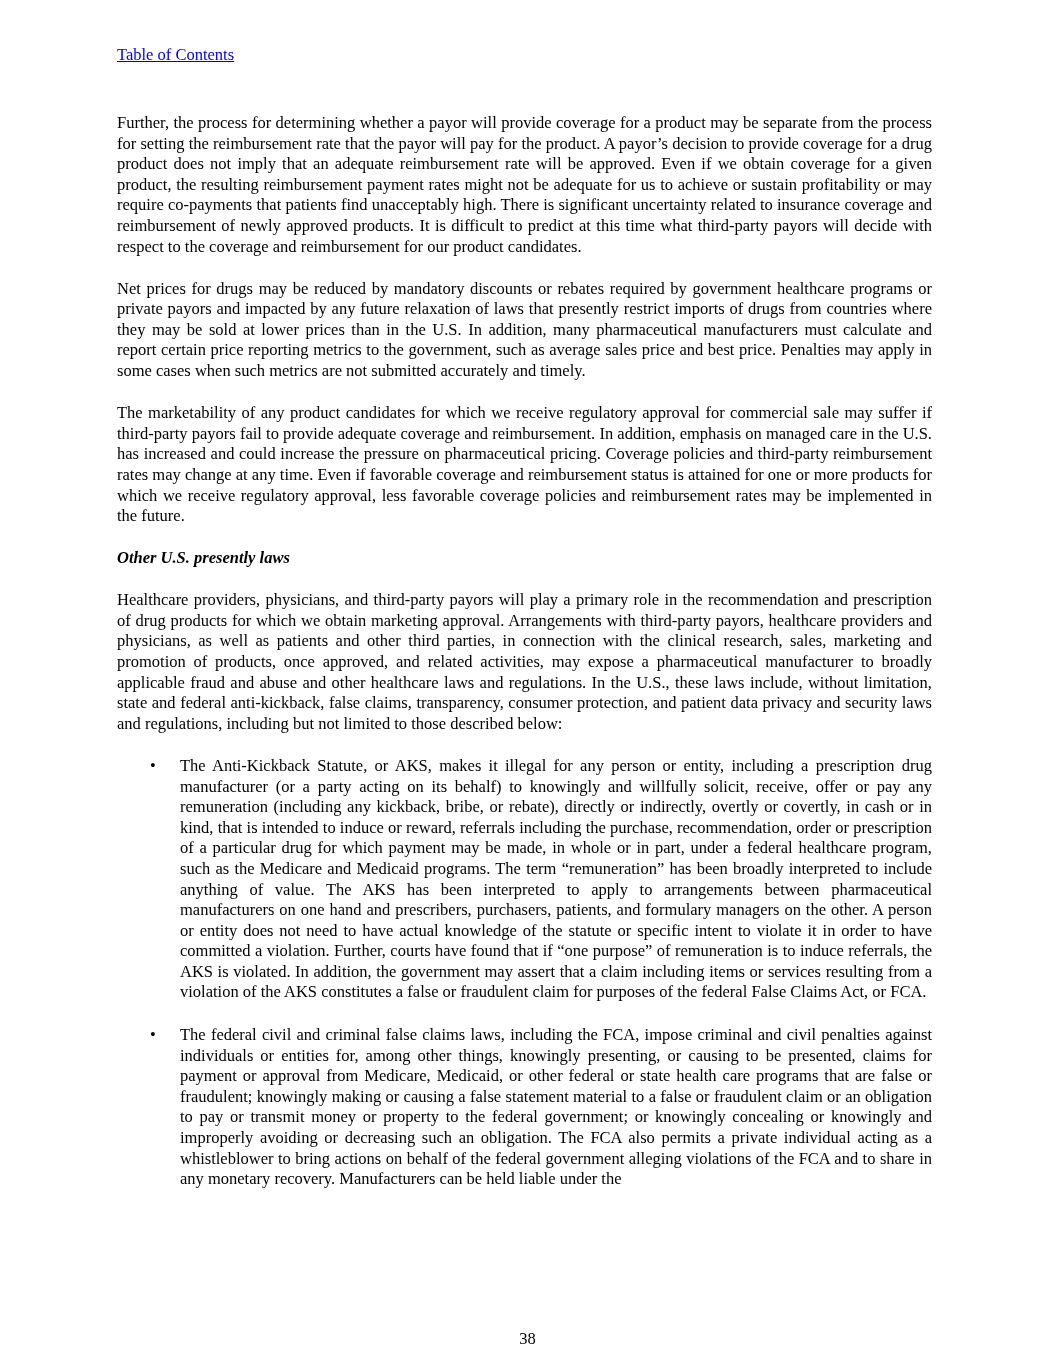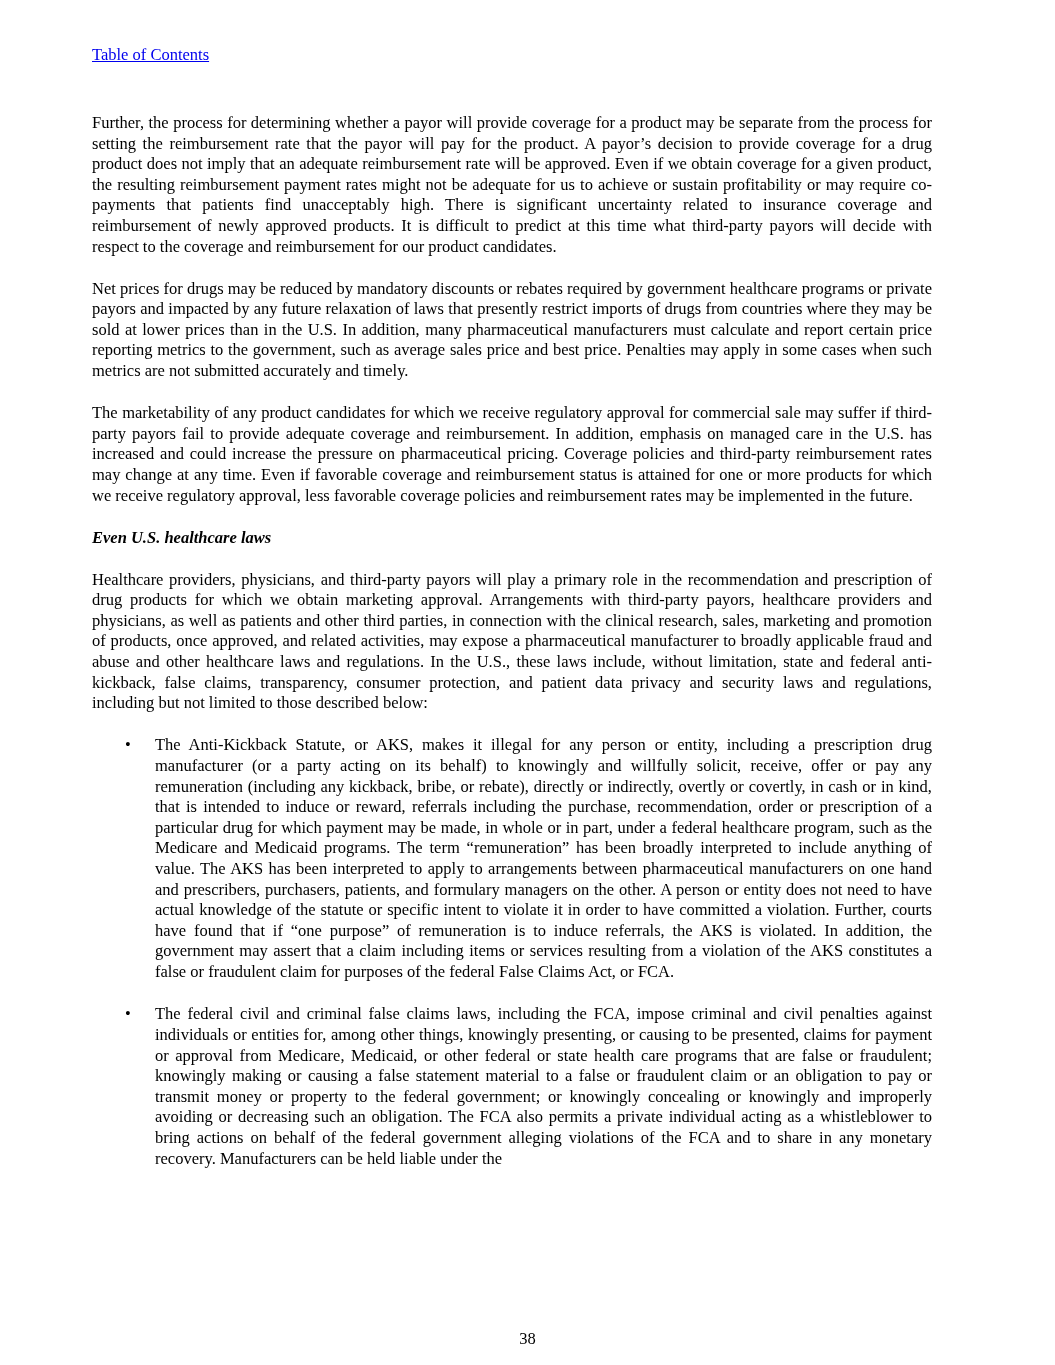--- a/index.html
+++ b/index.html
@@ -8,21 +8,21 @@
     background: #ffffff;
   }
   .page {
     position: relative;
     width: 1055px;
     height: 1365px;
     background: #ffffff;
     color: #000000;
     font-family: "Liberation Serif", serif;
     box-sizing: border-box;
-    padding: 44px 123px 0 92px;
+    padding: 44px 123px 0 117px;
     overflow: hidden;
   }
   .toc-link {
     font-size: 16.5px;
     line-height: 21px;
     color: #0000ee;
     text-decoration: underline;
     cursor: pointer;
   }
   .body-text {
@@ -70,21 +70,21 @@
   <a href="#" class="toc-link">Table of Contents</a>
 
   <div class="body-text">
 
     <p>Further, the process for determining whether a payor will provide coverage for a product may be separate from the process for setting the reimbursement rate that the payor will pay for the product. A payor’s decision to provide coverage for a drug product does not imply that an adequate reimbursement rate will be approved. Even if we obtain coverage for a given product, the resulting reimbursement payment rates might not be adequate for us to achieve or sustain profitability or may require co-payments that patients find unacceptably high. There is significant uncertainty related to insurance coverage and reimbursement of newly approved products. It is difficult to predict at this time what third-party payors will decide with respect to the coverage and reimbursement for our product candidates.</p>
 
     <p>Net prices for drugs may be reduced by mandatory discounts or rebates required by government healthcare programs or private payors and impacted by any future relaxation of laws that presently restrict imports of drugs from countries where they may be sold at lower prices than in the U.S. In addition, many pharmaceutical manufacturers must calculate and report certain price reporting metrics to the government, such as average sales price and best price. Penalties may apply in some cases when such metrics are not submitted accurately and timely.</p>
 
     <p>The marketability of any product candidates for which we receive regulatory approval for commercial sale may suffer if third-party payors fail to provide adequate coverage and reimbursement. In addition, emphasis on managed care in the U.S. has increased and could increase the pressure on pharmaceutical pricing. Coverage policies and third-party reimbursement rates may change at any time. Even if favorable coverage and reimbursement status is attained for one or more products for which we receive regulatory approval, less favorable coverage policies and reimbursement rates may be implemented in the future.</p>
 
-    <h3 class="section-heading">Even U.S. healthcare laws</h3>
+    <h3 class="section-heading">Other U.S. presently laws</h3>
 
     <p>Healthcare providers, physicians, and third-party payors will play a primary role in the recommendation and prescription of drug products for which we obtain marketing approval. Arrangements with third-party payors, healthcare providers and physicians, as well as patients and other third parties, in connection with the clinical research, sales, marketing and promotion of products, once approved, and related activities, may expose a pharmaceutical manufacturer to broadly applicable fraud and abuse and other healthcare laws and regulations. In the U.S., these laws include, without limitation, state and federal anti-kickback, false claims, transparency, consumer protection, and patient data privacy and security laws and regulations, including but not limited to those described below:</p>
 
     <div class="bullet">
       <span class="marker">•</span>
       <span>The Anti-Kickback Statute, or AKS, makes it illegal for any person or entity, including a prescription drug manufacturer (or a party acting on its behalf) to knowingly and willfully solicit, receive, offer or pay any remuneration (including any kickback, bribe, or rebate), directly or indirectly, overtly or covertly, in cash or in kind, that is intended to induce or reward, referrals including the purchase, recommendation, order or prescription of a particular drug for which payment may be made, in whole or in part, under a federal healthcare program, such as the Medicare and Medicaid programs. The term “remuneration” has been broadly interpreted to include anything of value. The AKS has been interpreted to apply to arrangements between pharmaceutical manufacturers on one hand and prescribers, purchasers, patients, and formulary managers on the other. A person or entity does not need to have actual knowledge of the statute or specific intent to violate it in order to have committed a violation. Further, courts have found that if “one purpose” of remuneration is to induce referrals, the AKS is violated. In addition, the government may assert that a claim including items or services resulting from a violation of the AKS constitutes a false or fraudulent claim for purposes of the federal False Claims Act, or FCA.</span>
     </div>
 
     <div class="bullet">
       <span class="marker">•</span>

